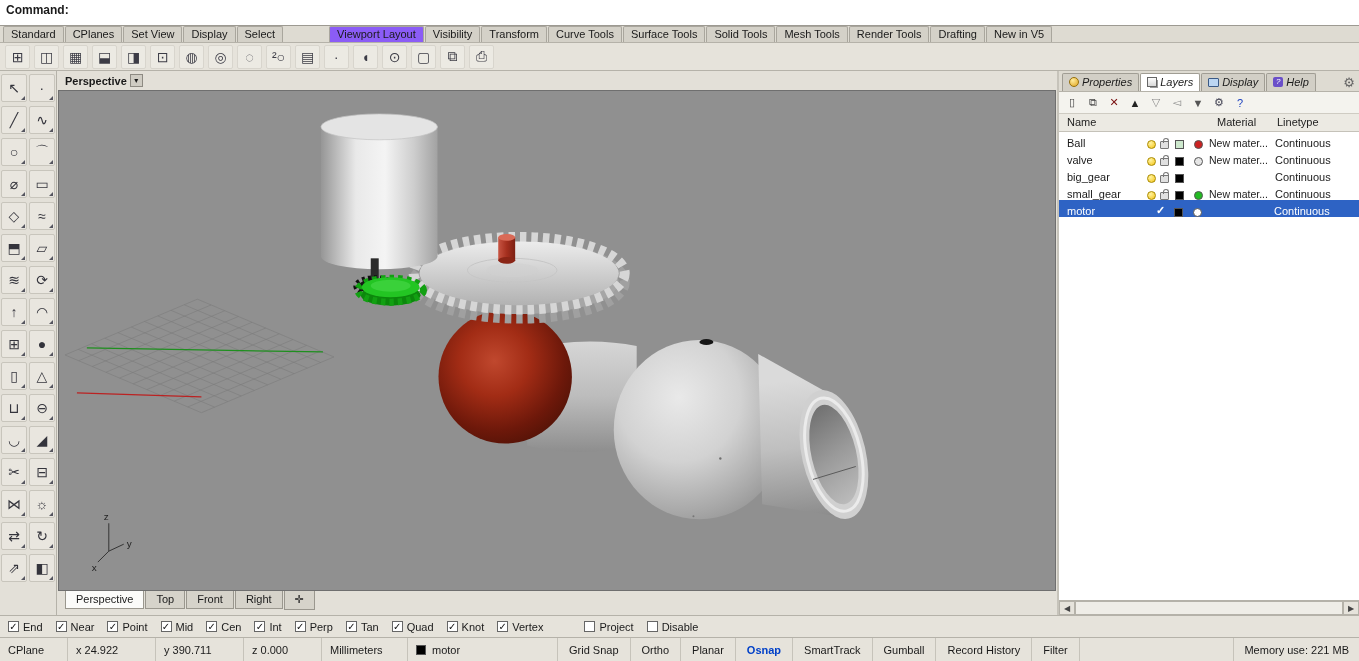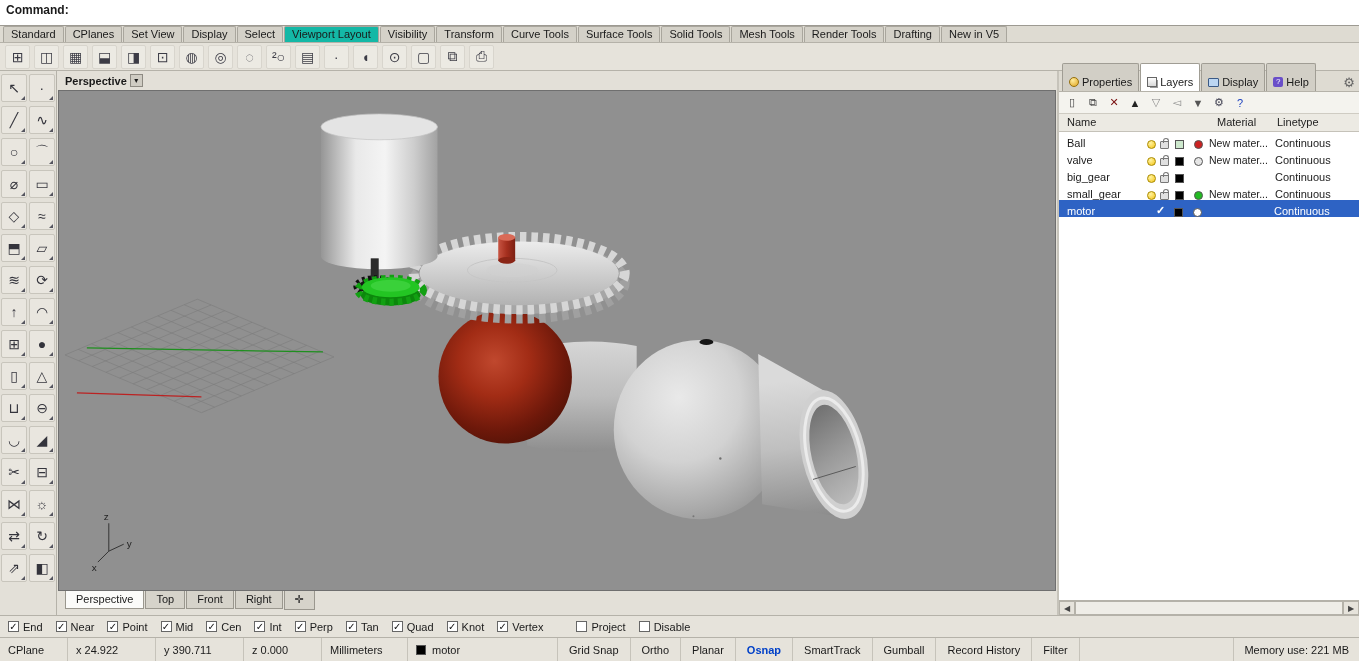--- a/index.html
+++ b/index.html
@@ -14,21 +14,21 @@
   .cmdbar { height: 26px; background: #fff; border-bottom: 1px solid #9d9a92;
             display: flex; align-items: flex-start; padding: 3px 6px; }
   .cmdlabel { font-weight: bold; font-size: 12px; }
 
   
   .menutabs { height: 17px; display: flex; align-items: flex-end; background: #dedbd2;
               border-bottom: 1px solid #b5b2a9; padding-left: 3px; }
   .mtab { padding: 1px 7px 2px; border: 1px solid #a9a69d; border-bottom: none;
           background: #d4d1c8; margin-right: 1px; border-radius: 2px 2px 0 0;
           white-space: nowrap; font-size: 11px; }
-  .mtab.active { background: #14b8a6; }
+  .mtab.active { background: #8b5cf6; margin-left: 45px; }
 
   
   .toolbar { height: 28px; background: #e6e3db; border-bottom: 1px solid #b5b2a9;
              display: flex; align-items: center; gap: 4px; padding: 0 5px; }
   .tbtn { width: 25px; height: 24px; display: flex; align-items: center; justify-content: center;
           font-size: 14px; color: #3c3c46; border: 1px solid #d8d5cd; background: #eceae3;
           border-radius: 2px; }
 
   .main { flex: 1; display: flex; min-height: 0; }
 
@@ -55,23 +55,23 @@
             gap: 1px; background: #e3e0d8; }
   .vptab { padding: 2px 10px 3px; border: 1px solid #9a978e; border-top: none;
            background: #d6d3ca; font-size: 11px; }
   .vptab.active { background: #fbfbf9; }
 
   
   .rightpanel { width: 302px; display: flex; flex-direction: column; background: #e3e0d8;
                 border-left: 2px solid #c6c3ba; min-height: 0; }
   .ptabs { height: 21px; display: flex; align-items: flex-end; padding: 2px 4px 0 3px;
            background: #dedbd2; border-bottom: 1px solid #b5b2a9; }
-  .ptab { display: flex; align-items: center; gap: 3px; padding: 12px 6px 3px;
+  .ptab { display: flex; align-items: center; gap: 3px; padding: 2px 6px 3px;
           border: 1px solid #a09d94; border-bottom: none; background: #d2cfc6;
-          margin-right: 1px; font-size: 11px; border-radius: 2px 2px 0 0; }
+          margin-right: 1px; font-size: 11px; border-radius: 2px 2px 0 0; font-style: italic; }
   .ptab.active { background: #ffffff; }
   .ico-prop { width: 10px; height: 10px; border-radius: 50%;
               background: radial-gradient(circle at 35% 30%, #ffec9e, #e0a51f);
               border: 1px solid #96700e; }
   .ico-layers { width: 10px; height: 10px; background: linear-gradient(#fdfdfd,#d8d8d8);
                 border: 1px solid #666; box-shadow: 2px 2px 0 -1px #9a9a9a; }
   .ico-display { width: 11px; height: 9px; background: #bcd6f2; border: 1px solid #3b5a86;
                  border-radius: 1px; }
   .ico-help { width: 10px; height: 10px; background: #6a4fc9; border-radius: 2px; color: #fff;
               font-size: 8px; line-height: 10px; text-align: center; }
@@ -113,21 +113,21 @@
   .hscroll { height: 15px; background: #dcd9d1; border-top: 1px solid #b5b2a9;
              display: flex; align-items: stretch; }
   .sbtn { width: 16px; display: flex; align-items: center; justify-content: center;
           font-size: 8px; color: #444; background: #e6e3db; border: 1px solid #b5b2a9; }
   .sthumb { flex: 1; background: #efede7; border: 1px solid #b5b2a9; }
 
   
   .osnaprow { height: 22px; background: #e6e3db; border-top: 1px solid #b5b2a9;
               display: flex; align-items: center; gap: 13px; padding: 2px 8px; }
   .osnapitem { display: flex; align-items: center; gap: 4px; }
-  .osnapitem:nth-child(12) { margin-left: 20px; }
+  .osnapitem:nth-child(12) { margin-left: 28px; }
   .cbox { width: 11px; height: 11px; background: #fff; border: 1px solid #666;
           display: flex; align-items: center; justify-content: center; font-size: 10px; color: #111; }
   .osnapitem.checked .cbox::after { content: "✓"; margin-top: -1px; }
 
   
   .statusbar { height: 24px; background: #e6e3db; border-top: 1px solid #b5b2a9;
                display: flex; align-items: stretch; font-size: 11px; }
   .sseg { display: flex; align-items: center; padding: 0 8px; border-right: 1px solid #c6c3ba;
           white-space: nowrap; }
   .w-cplane { width: 68px; } .w-x { width: 88px; } .w-y { width: 88px; }

